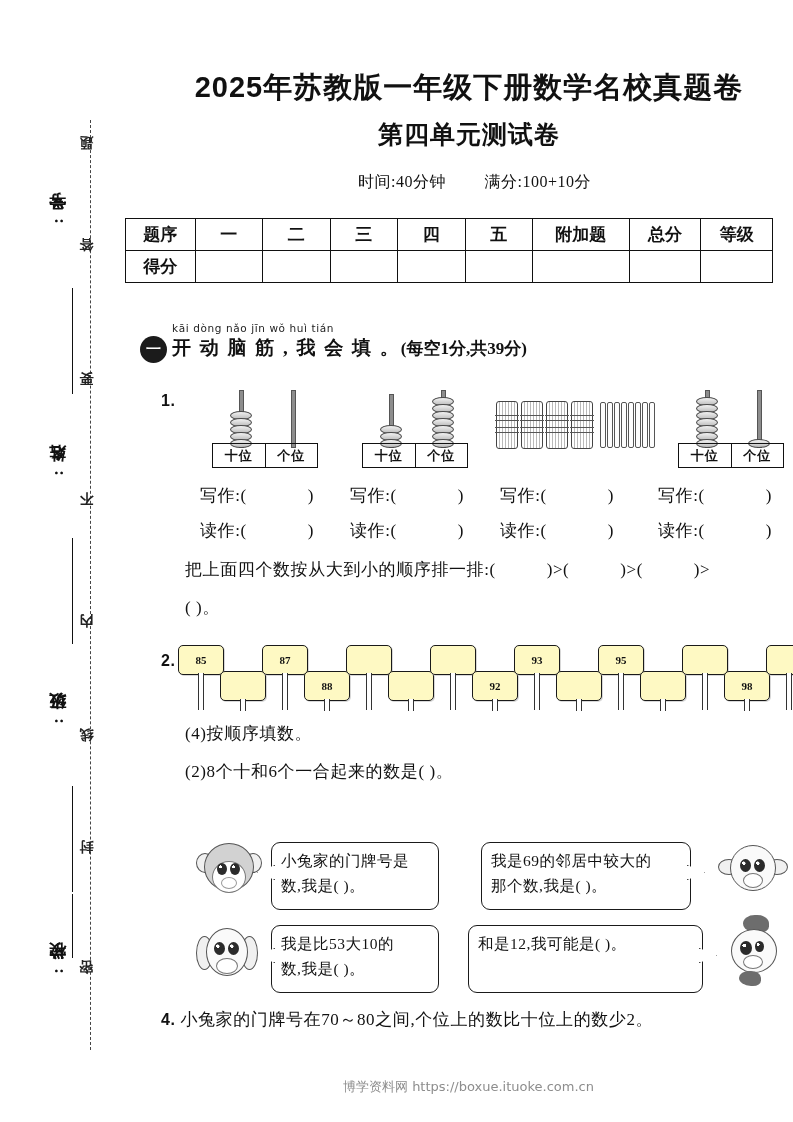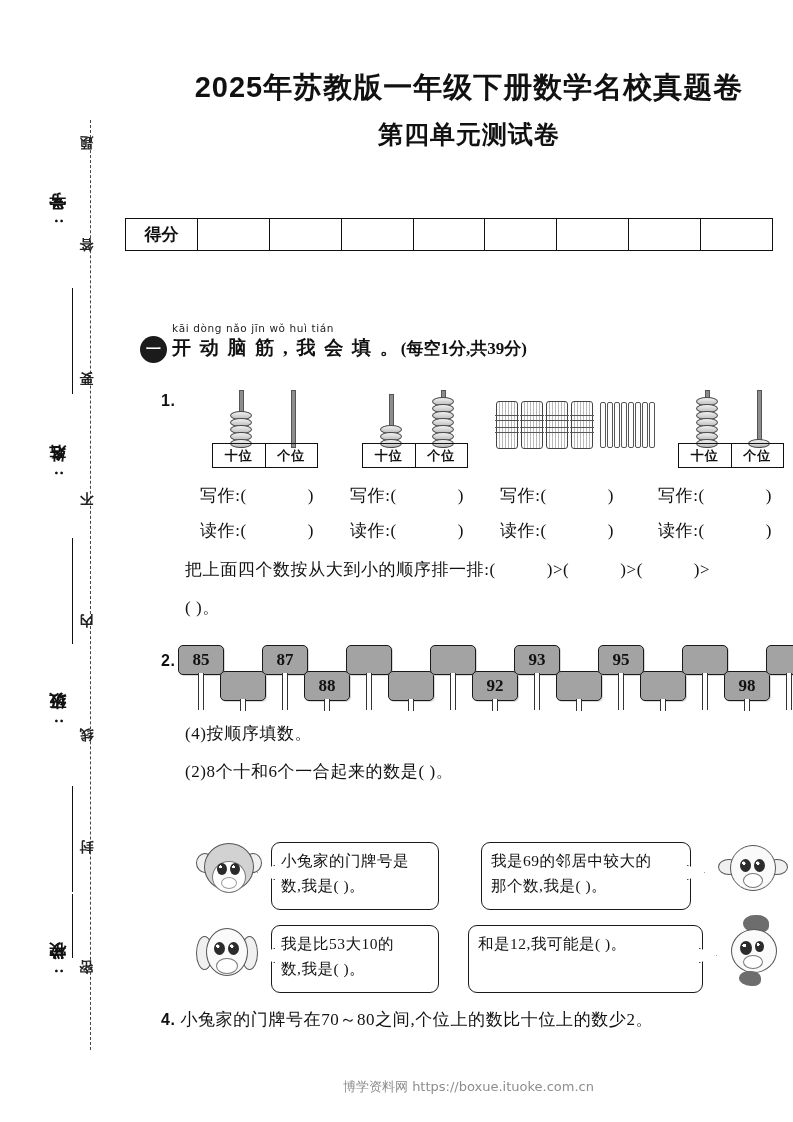--- a/index.html
+++ b/index.html
@@ -117,22 +117,22 @@
   .loose{
     position:absolute;width:3.5px;height:44px;border:1.1px solid #555;
     border-radius:2px;background:#fdfdfd;
   }
 
   
   .flagwrap{position:absolute;left:150px;top:645px;width:620px;height:66px;}
   .flag{position:absolute;}
   .flag .board{
     width:44px;height:28px;border:1.4px solid #1a1a1a;border-radius:5px;
-    background:#a3a3a3;display:flex;align-items:center;justify-content:center;
-    font-size:17px;font-weight:700;font-family:"Liberation Serif",serif;
+    background:#fef9c3;display:flex;align-items:center;justify-content:center;
+    font-size:11px;font-weight:700;font-family:"Liberation Serif",serif;
     box-shadow:1px 1px 0 #d8d8d8;
   }
   .flag .pole{
     position:absolute;left:20px;width:4px;background:#fff;
     border-left:1.1px solid #333;border-right:1.1px solid #333;
   }
 
   
   .bubble{
     position:absolute;border:1.5px solid #1a1a1a;border-radius:9px;background:#fff;
@@ -204,23 +204,38 @@
 
     <div class="field" style="top:718px">班级:</div>
     <div class="field-line" style="top:786px;height:106px"></div>
 
     <div class="field" style="top:968px">学校:</div>
     <div class="field-line" style="top:894px;height:64px"></div>
   </div>
 
   <div class="title1">2025年苏教版一年级下册数学名校真题卷</div>
   <div class="title2">第四单元测试卷</div>
+  <div class="meta">
+    <span>时间:40分钟</span>
+    <span>满分:100+10分</span>
+  </div>
 
   <table class="score">
     <tbody>
+        <tr>
+      <td class="col-head">题序</td>
+      <td class="col-num">一</td>
+      <td class="col-num">二</td>
+      <td class="col-num">三</td>
+      <td class="col-num">四</td>
+      <td class="col-num">五</td>
+      <td class="col-extra">附加题</td>
+      <td class="col-total">总分</td>
+      <td class="col-grade">等级</td>
+    </tr>
     <tr>
       <td>得分</td>
       <td></td>
       <td></td>
       <td></td>
       <td></td>
       <td></td>
       <td></td>
       <td></td>
       <td></td>

